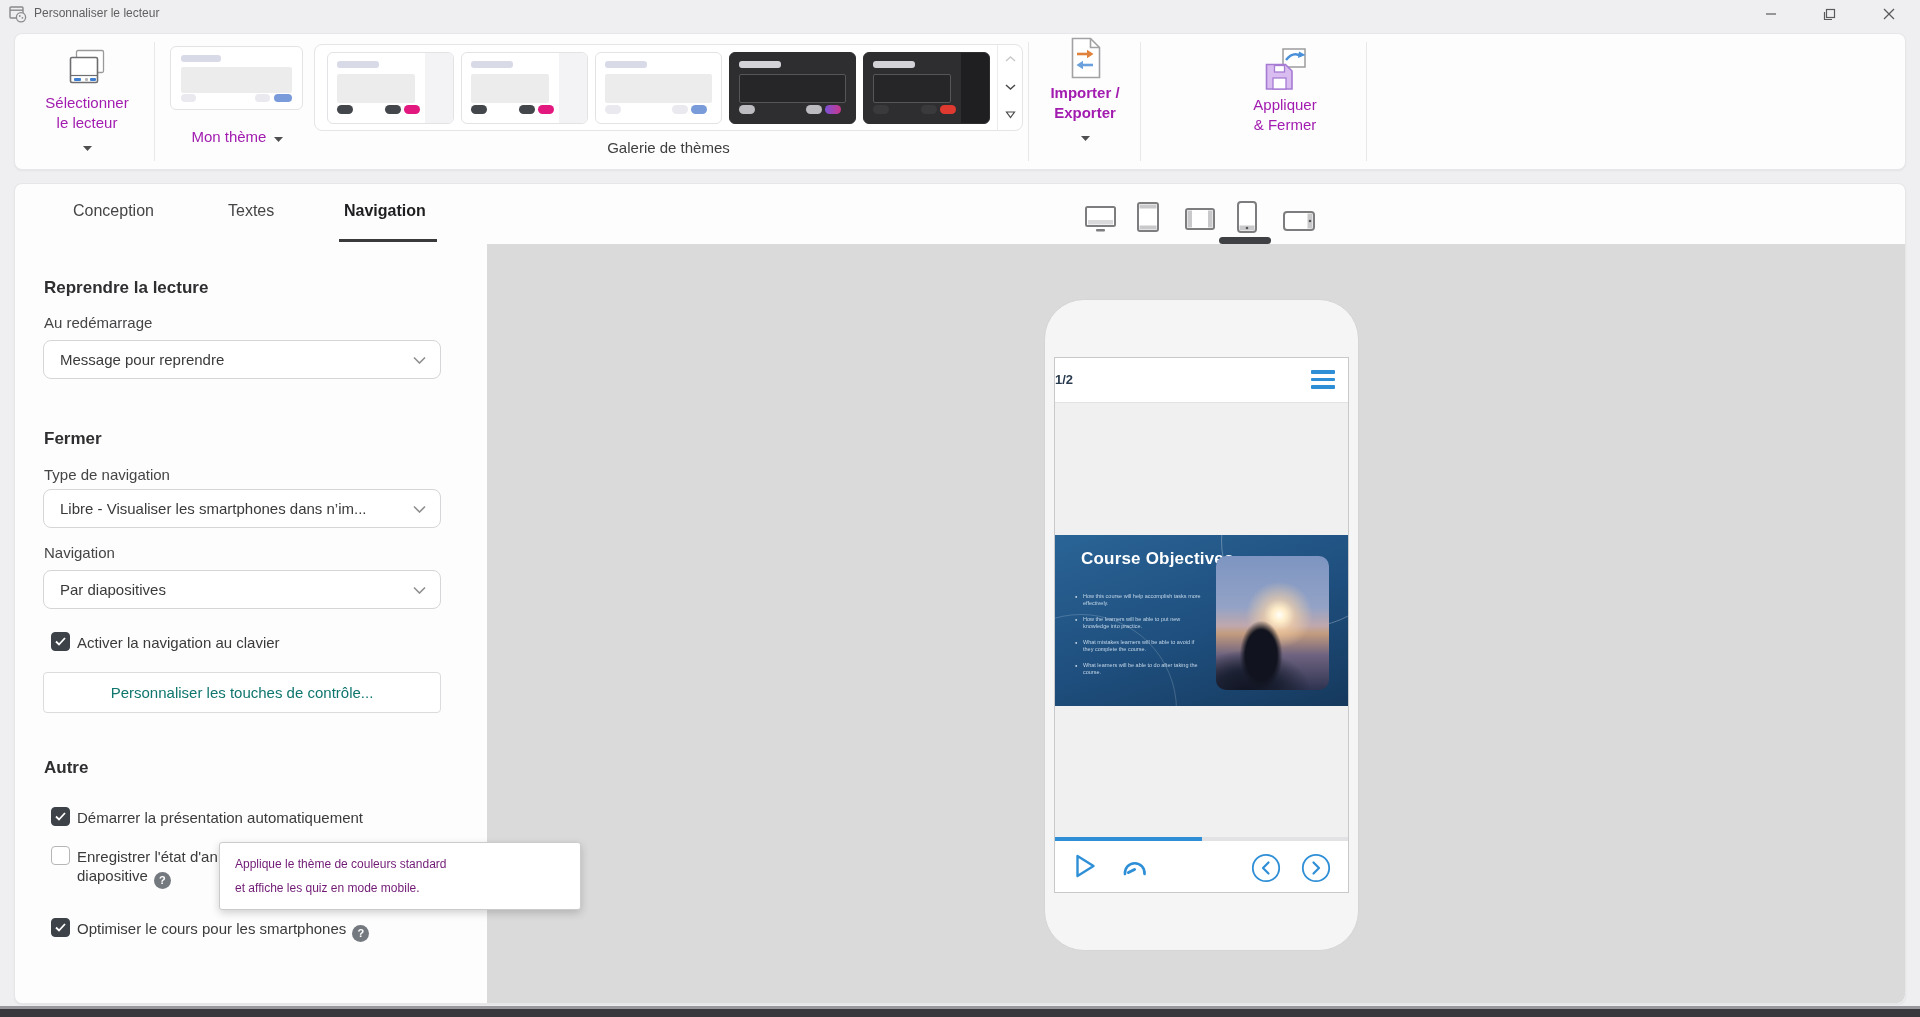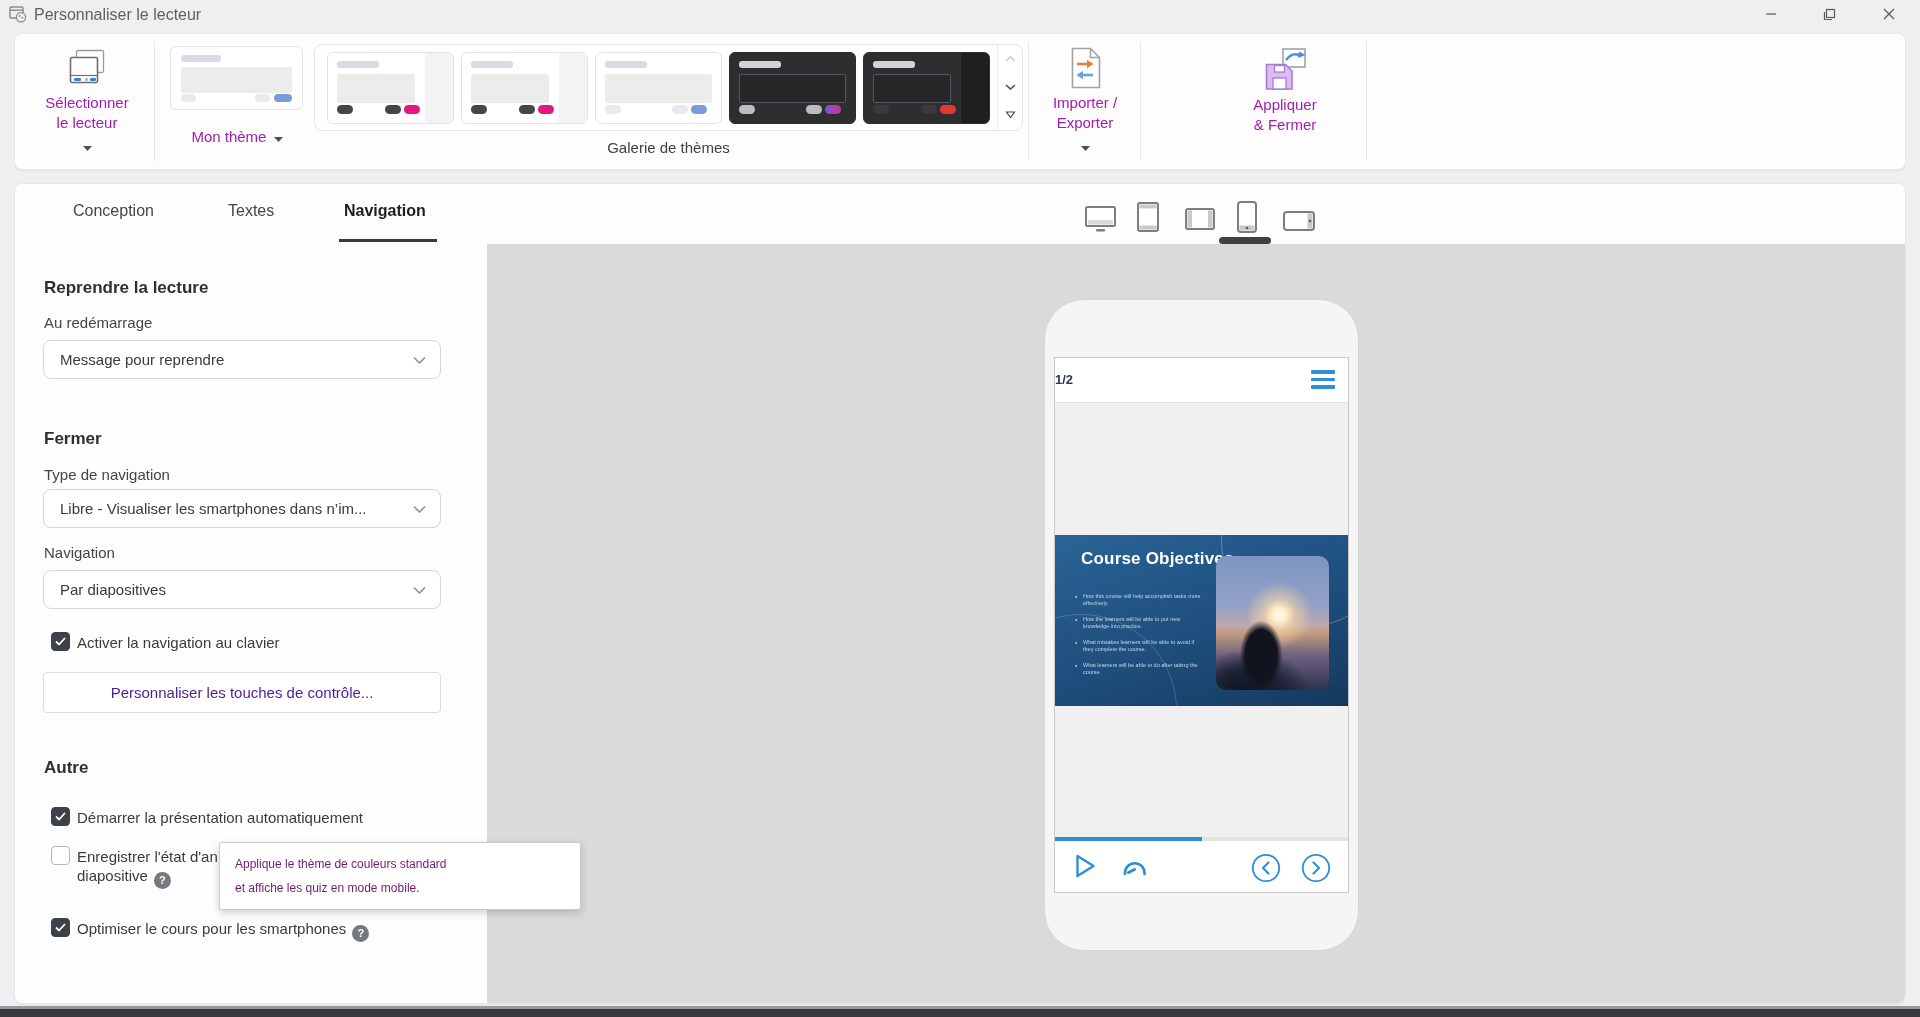--- a/index.html
+++ b/index.html
@@ -9,39 +9,39 @@
     background:#efeef0;
     font-family:"Liberation Sans", sans-serif;
     color:#3a3a3a;
     -webkit-font-smoothing:antialiased;
   }
   #root{position:relative;width:1920px;height:1017px;}
 
   
   .titlebar{position:absolute;left:0;top:0;width:100%;height:28px;background:#efeef0;}
   .titlebar .appicon{position:absolute;left:9px;top:5px;width:18px;height:18px;}
-  .titlebar .title{position:absolute;left:34px;top:6px;font-size:16px;color:#5f5f61;}
+  .titlebar .title{position:absolute;left:34px;top:6px;font-size:12px;color:#5f5f61;}
   .winbtn{position:absolute;top:0;width:46px;height:28px;display:flex;align-items:center;justify-content:center;color:#5a5a5c;}
   .winbtn.min{left:1748px;}
   .winbtn.restore{left:1806px;}
   .winbtn.close{left:1866px;}
 
   
   .card{position:absolute;background:#fdfdfe;border:1px solid #e7e6e8;border-radius:8px;box-shadow:0 1px 2px rgba(0,0,0,.05);}
   #ribbon{left:14px;top:33px;width:1890px;height:135px;}
   #content{left:14px;top:183px;width:1890px;height:819px;}
 
   
   .rsep{position:absolute;top:8px;width:1px;height:119px;background:#e8e7e9;}
   .ribbon-btn{position:absolute;top:0;height:135px;text-align:center;cursor:default;}
   .ribbon-btn .lbl{font-size:15px;line-height:20px;color:#a21caf;}
   .ribbon-arrow{margin-top:4px;}
 
   #btn-select-player{left:6px;width:132px;padding-top:15px;box-sizing:border-box;}
-  #btn-import{left:1016px;width:108px;padding-top:13px;box-sizing:border-box;}
+  #btn-import{left:1016px;width:108px;padding-top:3px;box-sizing:border-box;font-weight:bold;}
   #btn-apply{left:1190px;width:160px;padding-top:13px;box-sizing:border-box;}
 
   #btn-mytheme{left:148px;width:148px;}
   .mini-thumb{position:absolute;left:7px;top:12px;width:131px;height:62px;background:#fff;border:1px solid #e3e3e5;border-radius:6px;}
   .mini-thumb .tpill{position:absolute;left:10px;top:8px;width:40px;height:7px;border-radius:3px;background:#d8dae8;}
   .mini-thumb .tcontent{position:absolute;left:10px;top:20px;right:10px;height:26px;background:#ececec;border-radius:2px;}
   .mini-thumb .bpill{position:absolute;bottom:7px;height:8px;border-radius:4px;}
   #btn-mytheme .lbl{position:absolute;left:0;top:93px;width:148px;}
 
   
@@ -69,21 +69,21 @@
   
   .tab{position:absolute;top:18px;font-size:16px;color:#454547;cursor:default;}
   .tab.active{font-weight:bold;color:#1e1e20;}
   #tab-underline{position:absolute;left:324px;top:55px;width:98px;height:3px;background:#3a3a3c;}
 
   
   .heading{position:absolute;left:29px;font-size:17px;font-weight:bold;color:#2f2f31;}
   .flabel{position:absolute;left:29px;font-size:15px;color:#454547;}
   .dd{position:absolute;left:28px;width:398px;height:39px;background:#fff;border:1px solid #d6d6d8;border-radius:8px;box-sizing:border-box;font-size:15px;color:#3a3a3c;line-height:37px;padding-left:16px;cursor:default;}
   .dd svg{position:absolute;right:14px;top:15px;}
-  .panel-btn{position:absolute;left:28px;width:398px;height:41px;background:#fff;border:1px solid #dcdcde;border-radius:4px;box-sizing:border-box;font-size:15px;color:#4c1d95;text-align:center;line-height:39px;cursor:default;}
+  .panel-btn{position:absolute;left:28px;width:398px;height:41px;background:#fff;border:1px solid #dcdcde;border-radius:4px;box-sizing:border-box;font-size:15px;color:#0f766e;text-align:center;line-height:39px;cursor:default;}
   .cbrow{position:absolute;left:36px;display:flex;align-items:flex-start;}
   .cb{width:19px;height:19px;border-radius:4px;box-sizing:border-box;border:1px solid #b6b6b8;background:#fff;flex:none;display:flex;align-items:center;justify-content:center;}
   .cb.checked{background:#3d4249;border-color:#3d4249;}
   .cb svg{display:none;}
   .cb.checked svg{display:block;}
   .cbrow .cblabel{margin-left:7px;font-size:15px;color:#3b3b3d;line-height:19px;padding-top:1px;}
   .help{display:inline-block;width:17px;height:17px;border-radius:50%;background:#74787f;color:#fff;font-size:11px;font-weight:bold;text-align:center;line-height:17px;vertical-align:-3px;margin-left:6px;}
 
   
   #tooltip{position:absolute;left:204px;top:658px;width:362px;box-sizing:border-box;background:#fff;border:1px solid #cbcbcd;border-radius:3px;box-shadow:0 3px 8px rgba(0,0,0,.18);padding:9px 15px;font-size:12px;color:#701a75;line-height:24px;z-index:30;}

